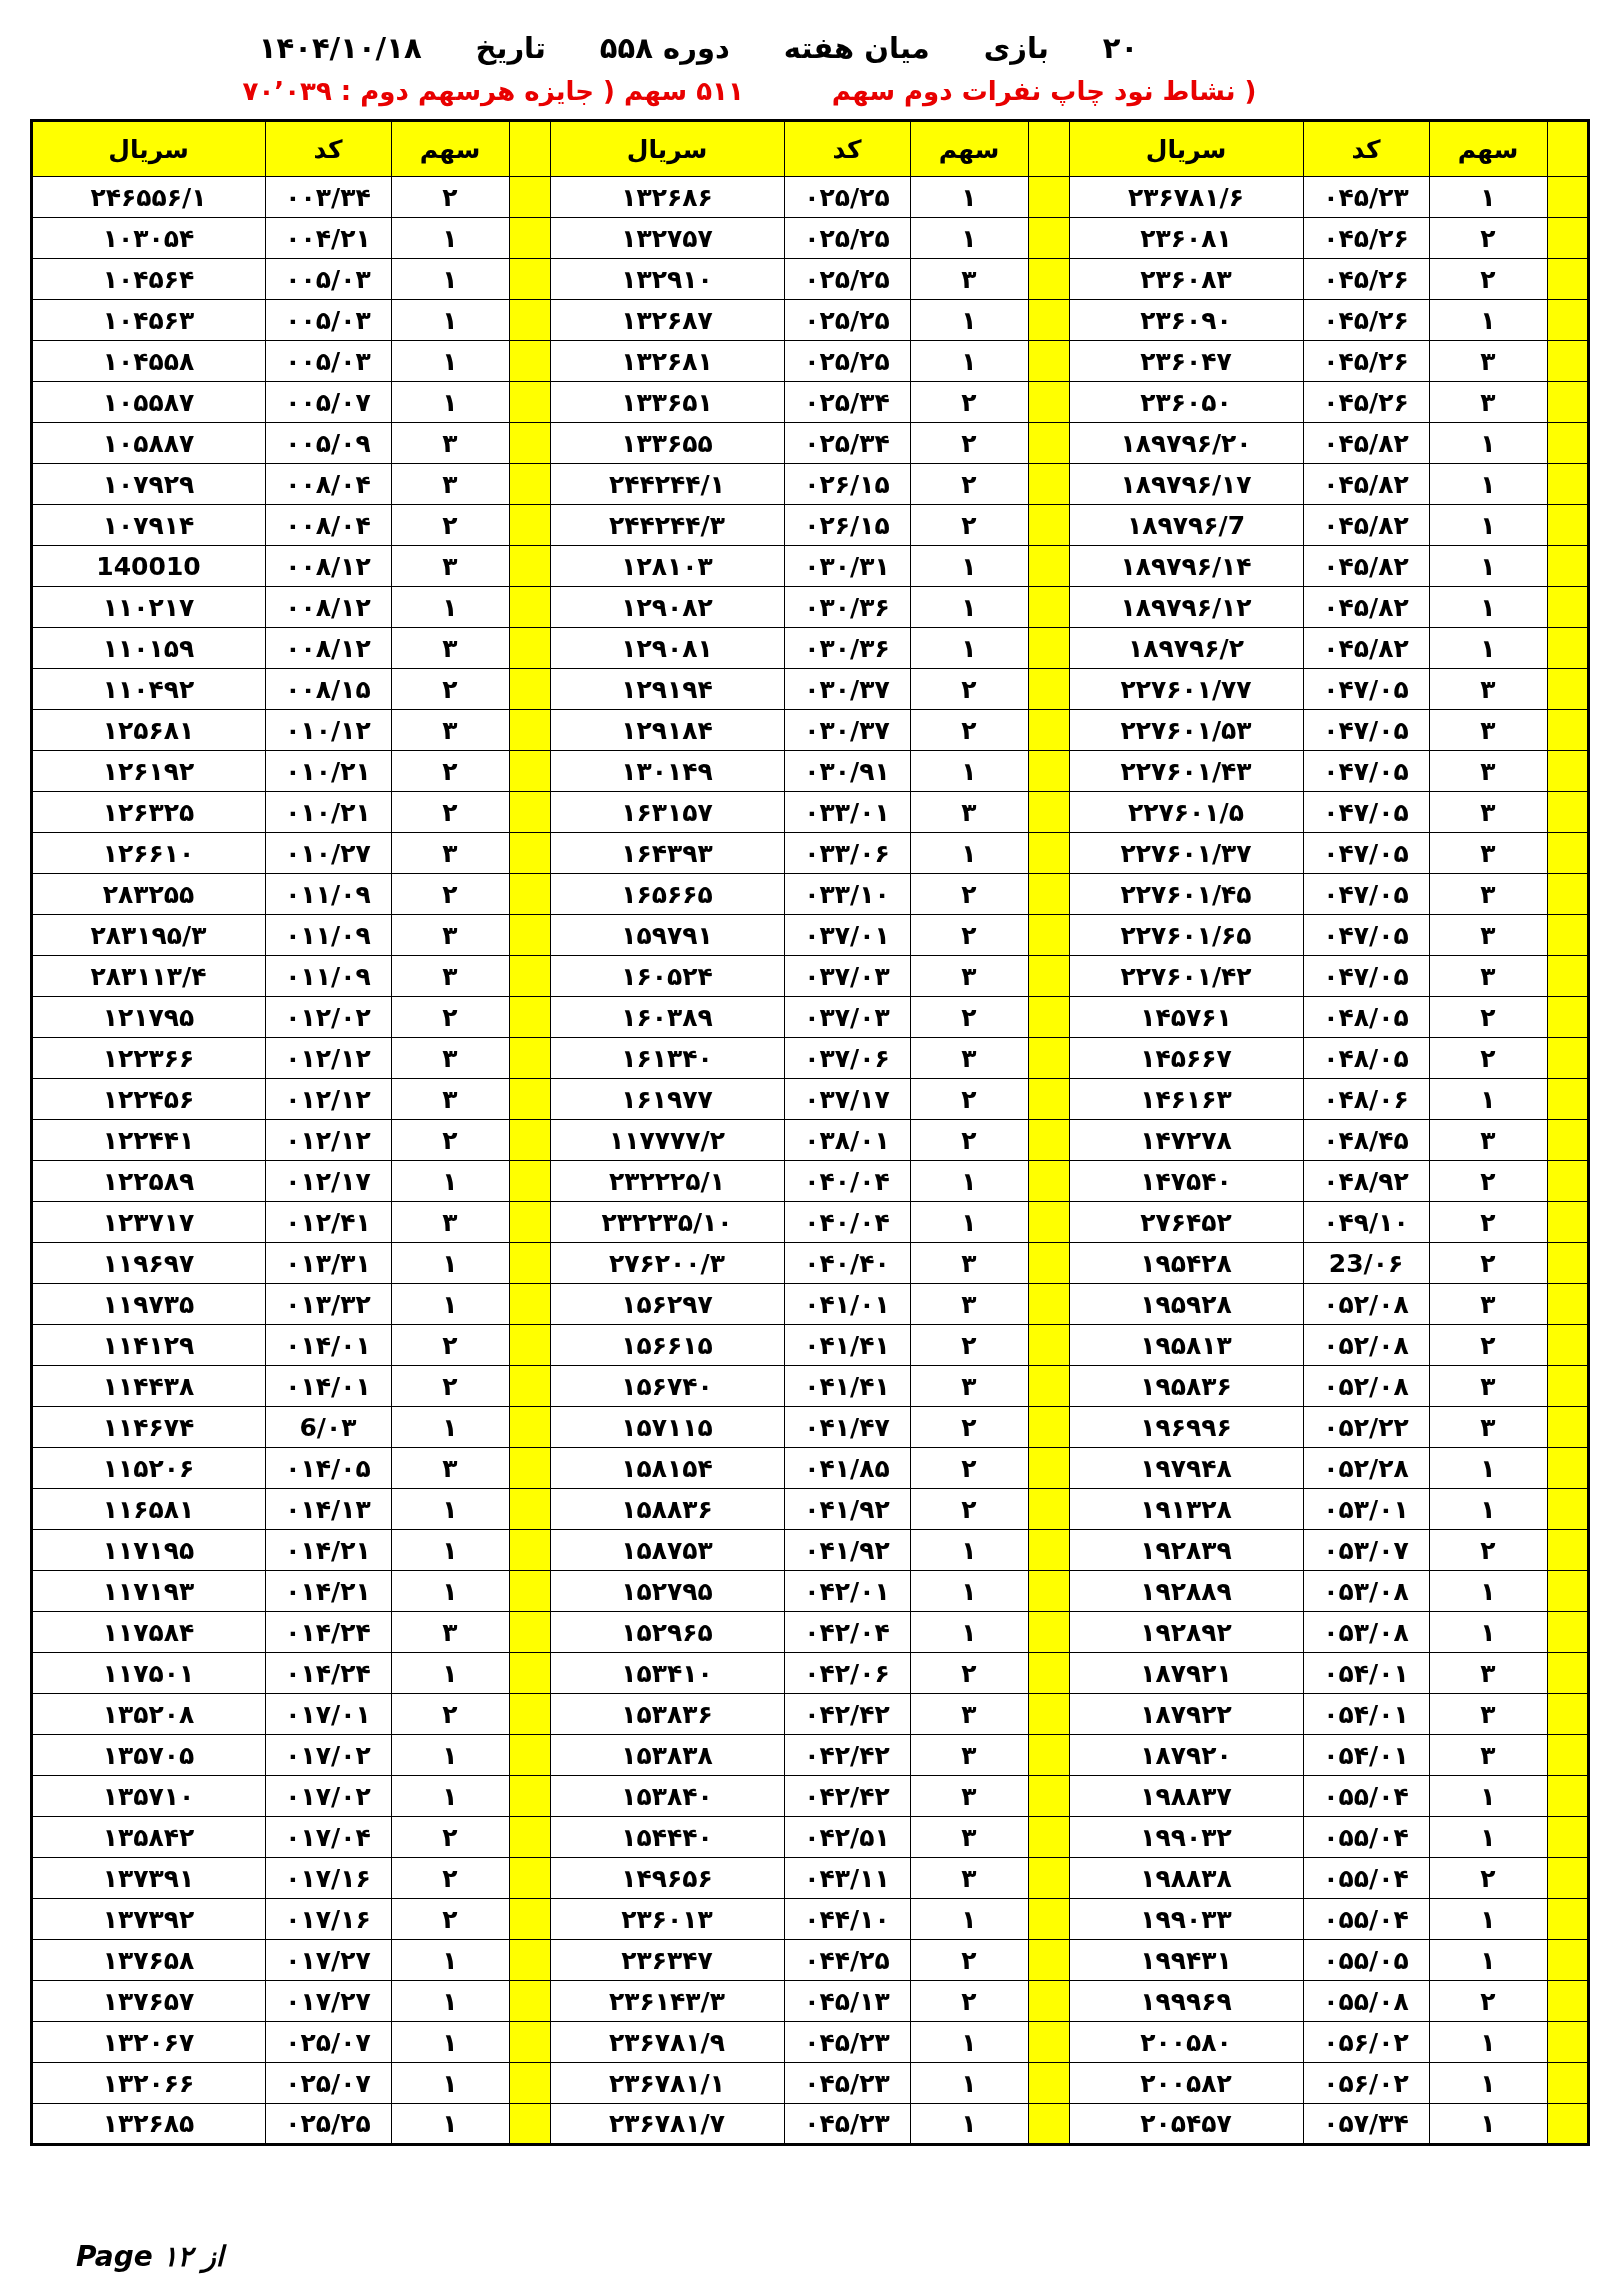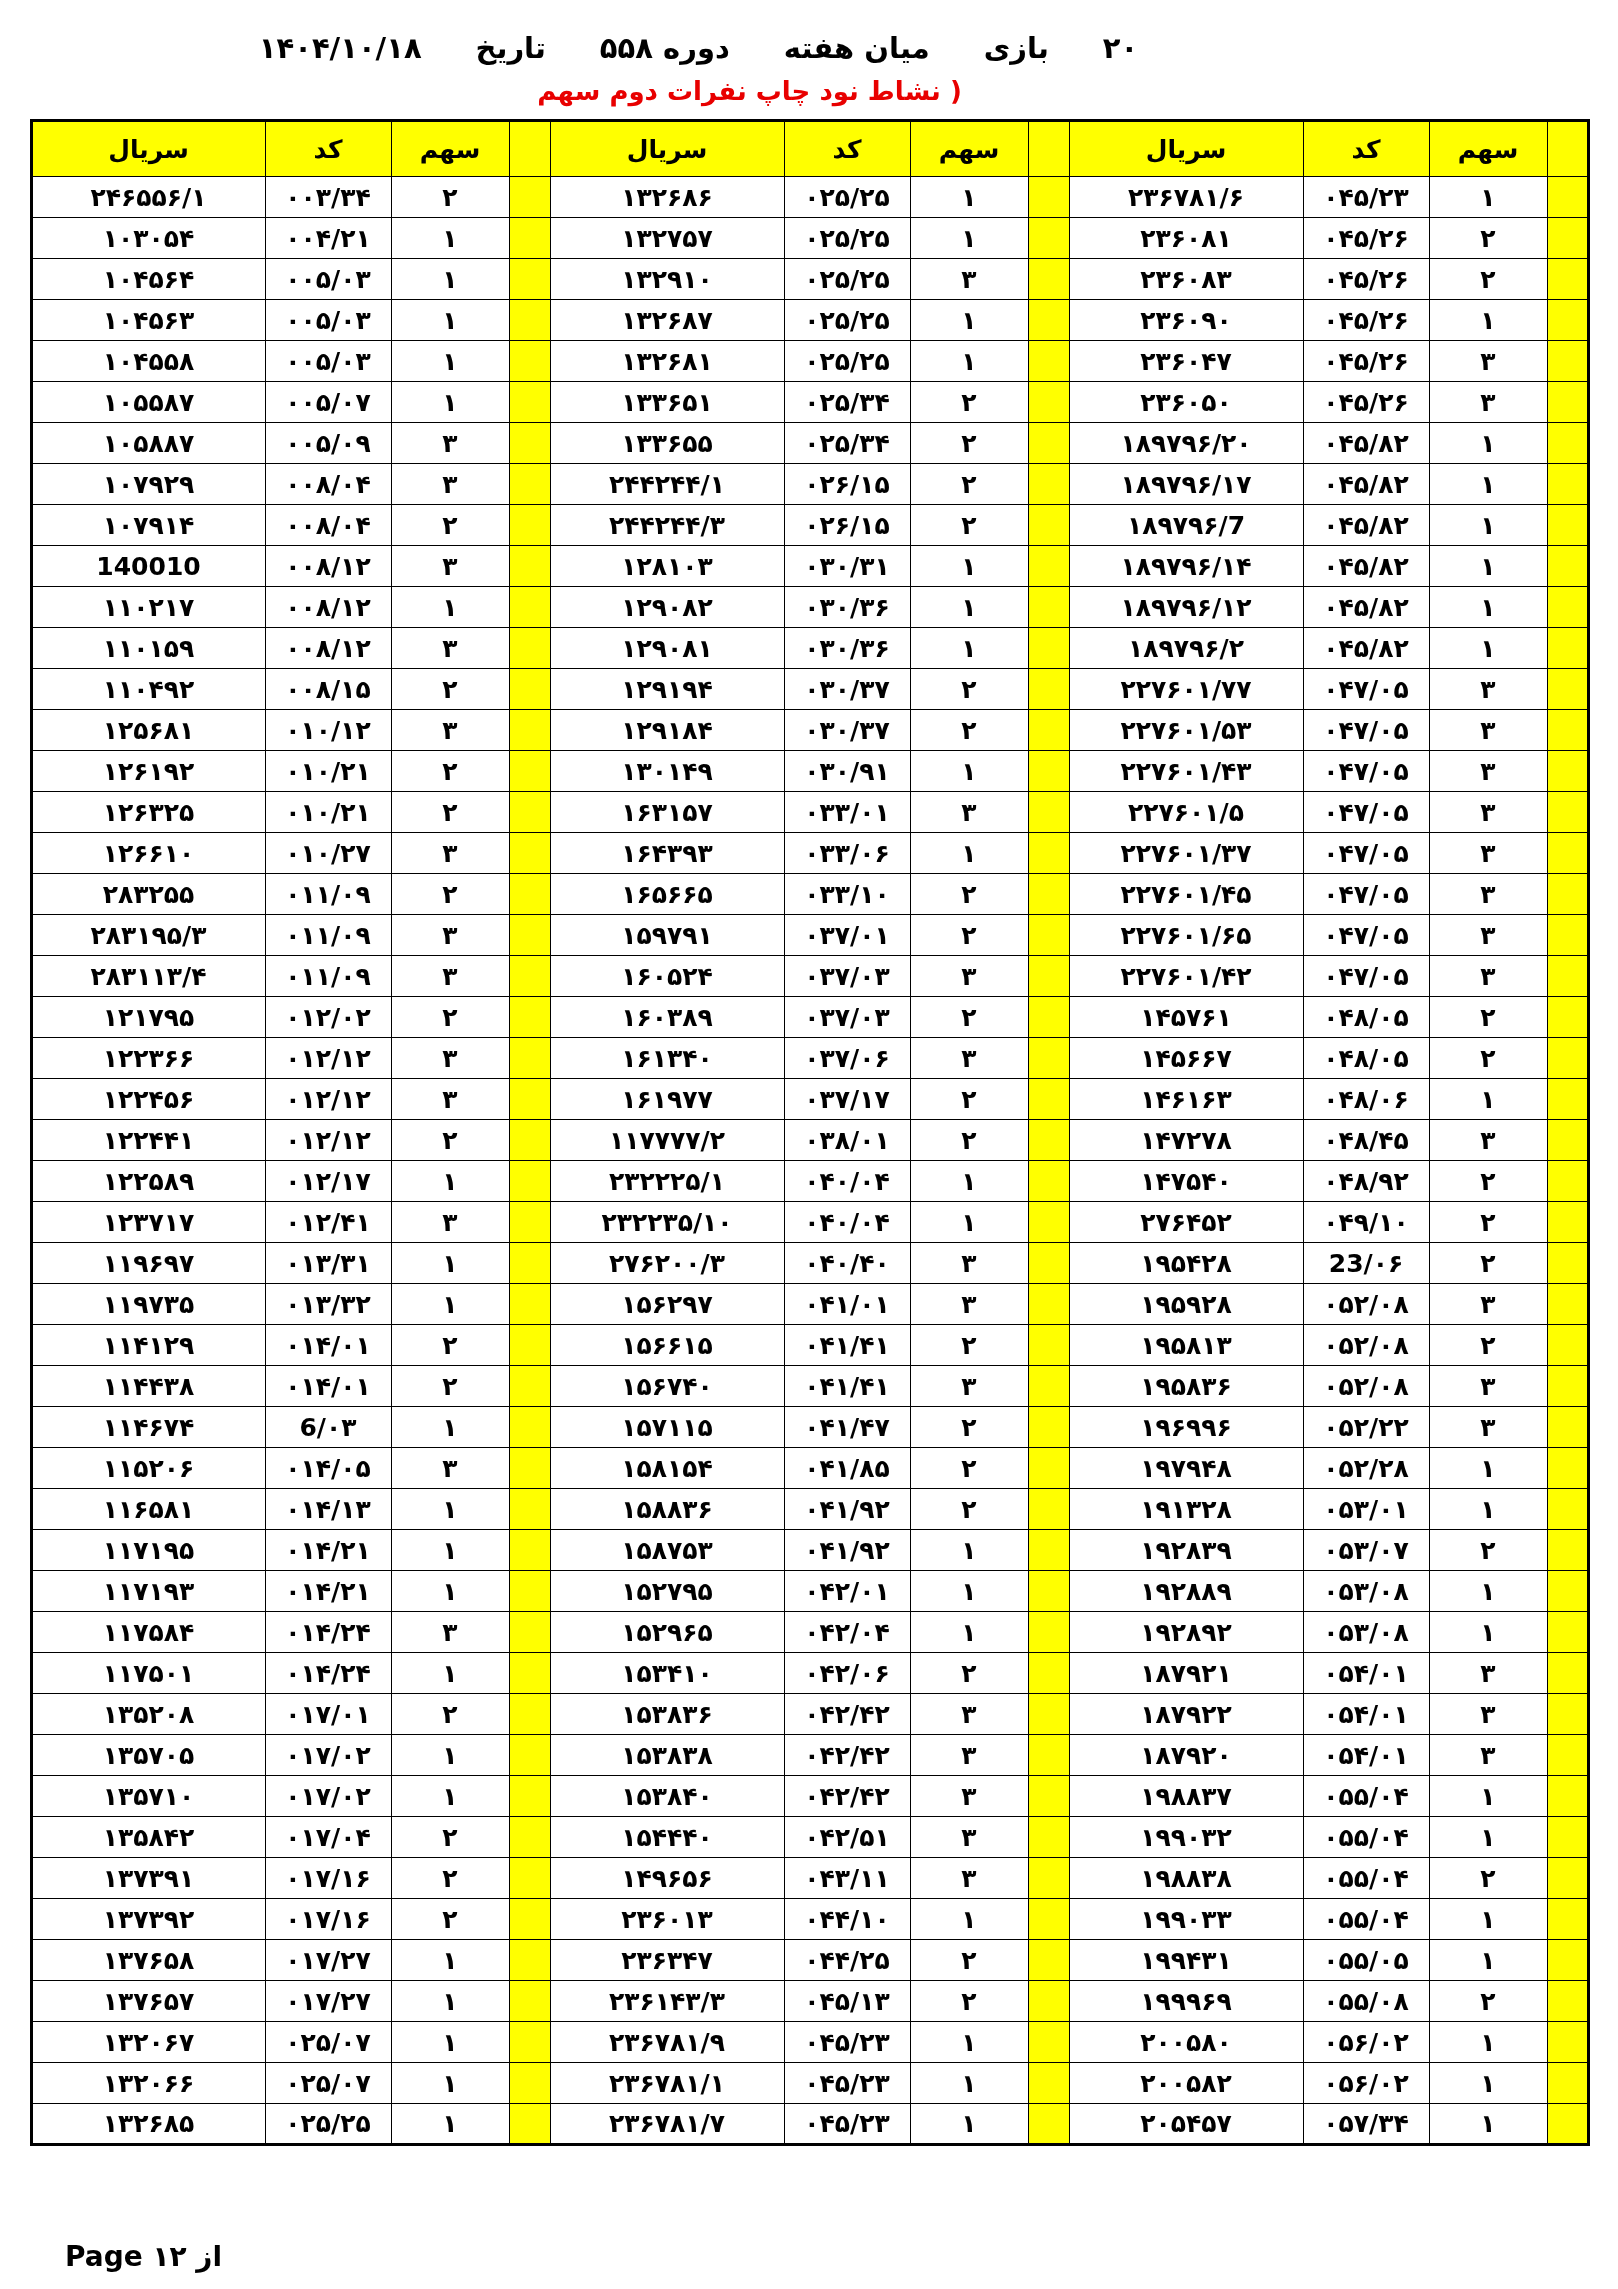--- a/index.html
+++ b/index.html
@@ -30,22 +30,23 @@
     font-weight:bold; padding:0; overflow:hidden; white-space:nowrap;
   }
   .results th { background:var(--yellow); height:56px; font-size:25px; }
   .results td { height:41px; font-size:25px; }
   .results td.c-flag { background:var(--yellow); }
   col.c-flag { width:41px; }
   col.c-share { width:118px; }
   col.c-code { width:126px; }
   col.c-serial { width:234px; }
   .foot {
-    position:absolute; left:4px; right:0; bottom:16.6px; height:42px;
+    position:absolute; left:15px; right:0; bottom:16.6px; height:42px;
     font-weight:bold;
+    font-style:italic;
   }
   .foot .page-indicator {
     position:absolute; left:61px; bottom:0; font-size:28px; direction:rtl;
   }
   .foot .license {
     position:absolute; right:486px; bottom:3.7px; font-size:26px; direction:rtl;
   }
 </style>
 </head>
 <body>
@@ -56,20 +57,21 @@
     <div class="title-row">
       <span>۲۰</span>
       <span>بازی</span>
       <span>میان هفته</span>
       <span>دوره  ۵۵۸</span>
       <span>تاریخ</span>
       <span>۱۴۰۴/۱۰/۱۸</span>
     </div>
     <div class="subtitle-row">
       <span>( نشاط نود  چاپ نفرات دوم سهم</span>
+      <span>۵۱۱ سهم ( جایزه هرسهم دوم : ۷۰٬۰۳۹</span>
     </div>
   </div>
 
   <table class="results">
     <colgroup>
       <col class="c-flag">
         <col class="c-share">
         <col class="c-code">
         <col class="c-serial">
       <col class="c-flag">

